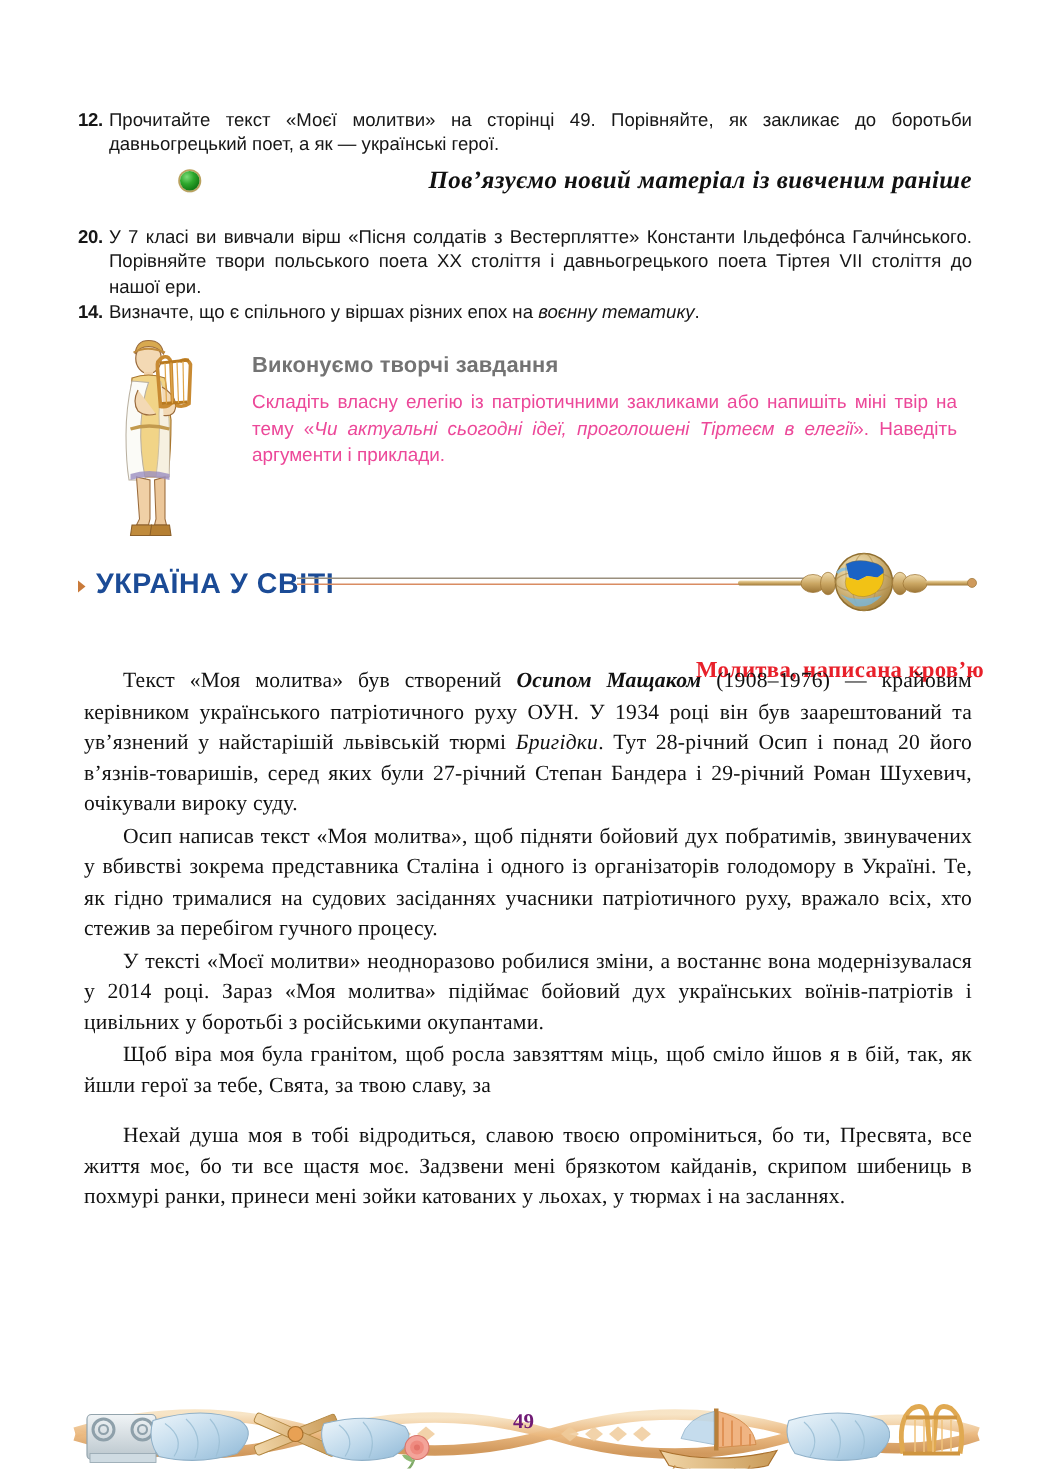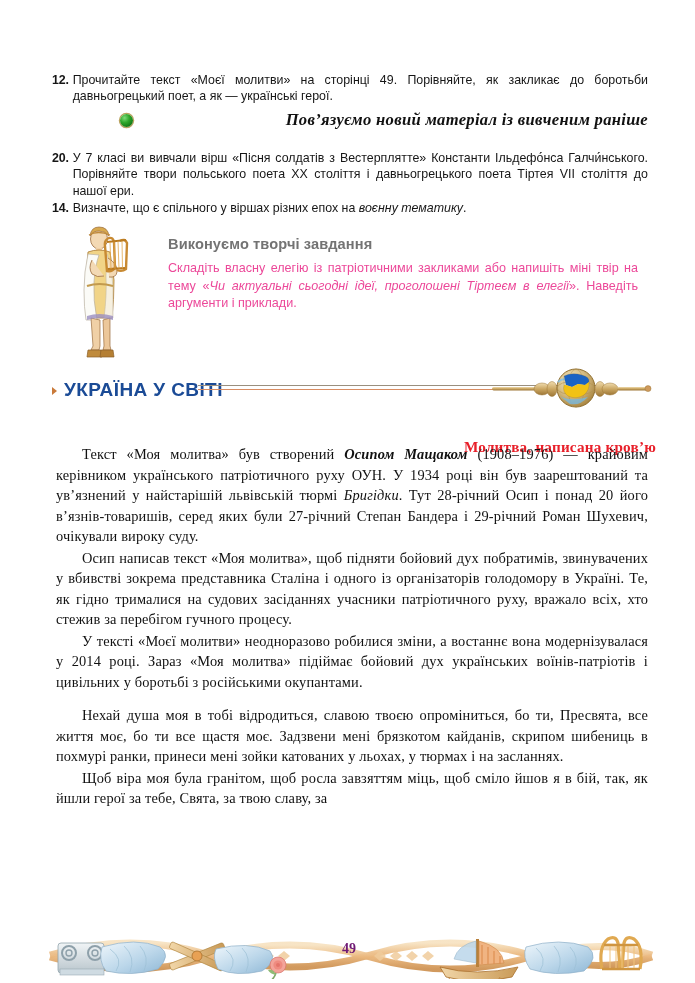--- a/index.html
+++ b/index.html
@@ -347,22 +347,22 @@
       <circle cx="156" cy="22.6" r="3" fill="#cf9a5c" stroke="#9d7636" stroke-width="0.5"></circle>
     </svg>
   </div>
 
   <div class="article-title">Молитва, написана кров’ю</div>
 
   <div class="article-body" id="article-body">
       <div class="art-p"><span>Текст «Моя молитва» був створений </span><b>Осипом Мащаком</b><span> (1908–1976) — крайовим керівником українського патріотичного руху ОУН. У 1934 році він був заарештований та ув’язнений у найстарішій львівській тюрмі </span><i>Бригідки</i><span>. Тут 28-річний Осип і понад 20 його в’язнів-товаришів, серед яких були 27-річний Степан Бандера і 29-річний Роман Шухевич, очікували вироку суду.</span></div>
       <div class="art-p"><span>Осип написав текст «Моя молитва», щоб підняти бойовий дух побратимів, звинувачених у вбивстві зокрема представника Сталіна і одного із організаторів голодомору в Україні. Те, як гідно трималися на судових засіданнях учасники патріотичного руху, вражало всіх, хто стежив за перебігом гучного процесу.</span></div>
       <div class="art-p"><span>У тексті «Моєї молитви» неодноразово робилися зміни, а востаннє вона модернізувалася у 2014 році. Зараз «Моя молитва» підіймає бойовий дух українських воїнів-патріотів і цивільних у боротьбі з російськими окупантами.</span></div>
+      <div class="art-p"><span>Щоб віра моя була гранітом, щоб росла завзяттям міць, щоб сміло йшов я в бій, так, як йшли герої за тебе, Свята, за твою славу, за</span></div>
       <div class="art-p spaced"><span>Нехай душа моя в тобі відродиться, славою твоєю опроміниться, бо ти, Пресвята, все життя моє, бо ти все щастя моє. Задзвени мені брязкотом кайданів, скрипом шибениць в похмурі ранки, принеси мені зойки катованих у льохах, у тюрмах і на засланнях.</span></div>
-      <div class="art-p"><span>Щоб віра моя була гранітом, щоб росла завзяттям міць, щоб сміло йшов я в бій, так, як йшли герої за тебе, Свята, за твою славу, за</span></div>
     </div>
 
   <div class="footer">
     <svg viewBox="0 0 618 54" width="618" height="54">
       <defs>
         <linearGradient id="ribG" x1="0" y1="0" x2="0" y2="1">
           <stop offset="0%" stop-color="#f7e3c3"></stop>
           <stop offset="50%" stop-color="#eab77d"></stop>
           <stop offset="100%" stop-color="#cf9455"></stop>
         </linearGradient>

